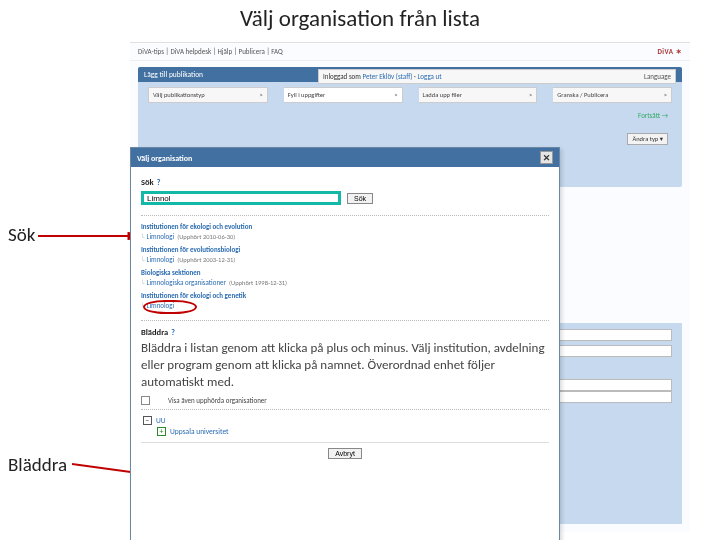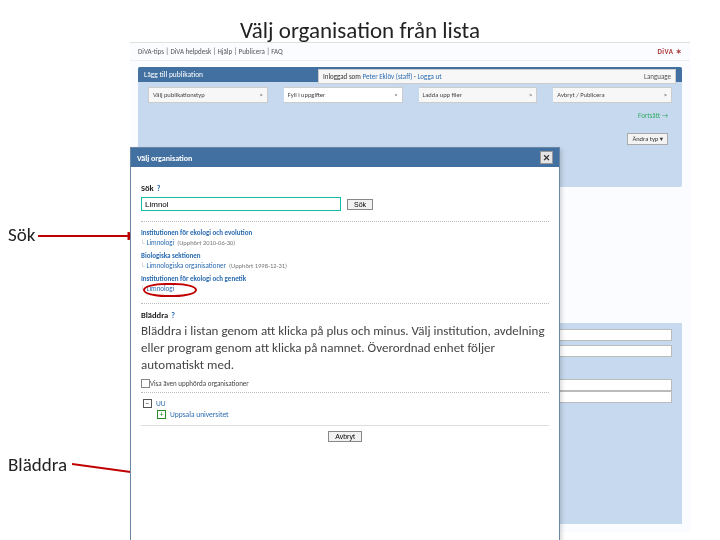--- a/index.html
+++ b/index.html
@@ -10,21 +10,21 @@
     background: #fff;
     font-size: 8px;
     color: #333;
     position: relative;
     overflow: hidden;
   }
   .page-title {
     font-size: 23px;
     font-weight: 400;
     text-align: center;
-    padding: 16px 0 2px 0;
+    padding: 4px 0 2px 0;
     color: #222;
   }
   .left-label {
     position: absolute;
     font-size: 19px;
     color: #222;
   }
   .arrow-red {
     position: absolute;
     stroke: #c00000;
@@ -113,34 +113,34 @@
     padding:3px 6px;
     display:flex; justify-content:space-between; align-items:center;
   }
   .modal-close {
     width:13px; height:13px;
     background:#e5e5e5; color:#333;
     font-size:9px; line-height:12px; text-align:center;
     border:1px solid #999;
     cursor:pointer;
   }
-  .modal-body { padding:6px 10px 4px 10px;margin-top:6px; }
+  .modal-body { padding:6px 10px 4px 10px; }
   .section-h {
     font-size:8.5px; font-weight:bold; color:#222;
     margin:4px 0 2px 0;
   }
   .help-q { color:#2a6bb0; font-weight:bold; margin-left:3px; font-size:8px;}
   .hint {
     font-size:7px; color:#444; line-height:1.3;
     margin-bottom:6px;
   }
   .search-row { display:flex; align-items:center; gap:6px; margin:4px 0 10px 0;}
   .search-input {
     font-size:8px; padding:1px 3px;
-    border:1px solid #14b8a6; width:200px; height:14px;
+    border:3px solid #14b8a6; width:200px; height:14px;
   }
   .search-underline {
     position:absolute;
     border-bottom:2px solid #000;
     height:0;
   }
   .btn {
     font-size:7px; padding:1px 6px;
     border:1px solid #888; background:#f2f2f2;
     cursor:pointer;
@@ -160,21 +160,21 @@
   .result-group .meta {
     color:#777; font-size:6.5px; margin-left:3px;
   }
   .highlight-oval {
     position:absolute;
     border:2px solid #c00000;
     border-radius:50%/60%;
     width:54px; height:14px;
   }
   .browse-hint { font-size:13px; color:#444; line-height:1.3; margin:3px 0 5px 0;}
-  .chk-row { font-size:7px; color:#444; display:flex; align-items:center; gap:0; margin:2px 0 4px 0;}
+  .chk-row { font-size:7px; color:#444; display:flex; align-items:center; gap:18px; margin:2px 0 4px 0;}
   .chk { width:9px; height:9px; border:1px solid #888; display:inline-block; }
   .tree-root { margin-top:4px; }
   .tree-node { display:flex; align-items:center; gap:4px; font-size:7.5px; margin:2px 0 2px 2px;}
   .box-icon {
     width:9px; height:9px; border:1px solid #555; display:inline-flex;
     align-items:center; justify-content:center; font-size:8px; line-height:8px;
     color:#333; background:#fff;
   }
   .tree-link { color:#2a6bb0; }
   .modal-foot { text-align:center; border-top:1px solid #ddd; padding:5px 0 4px 0; margin-top:6px;}
@@ -225,21 +225,21 @@
         </div>
       <div class="step current">
           <span>Fyll i uppgifter</span>
           <span>&gt;</span>
         </div>
       <div class="step">
           <span>Ladda upp filer</span>
           <span>&gt;</span>
         </div>
       <div class="step">
-          <span>Avbryt / Publicera</span>
+          <span>Granska / Publicera</span>
           <span>&gt;</span>
         </div>
     </div>
     <div class="fortsatt">Fortsätt →</div>
     <div class="andra">Ändra typ ▾</div>
   </div>
 
   <div class="lower-form">
     <div class="row">
         <div class="cell"></div>
@@ -274,20 +274,24 @@
         <button class="btn">Sök</button>
       </div>
 
       <div class="divider"></div>
 
       <div class="result-group">
         <div class="parent">Institutionen för ekologi och evolution</div>
         <div><span class="tree">└</span><span class="child">Limnologi</span><span class="meta">(Upphört 2010-06-30)</span></div>
       </div>
       <div class="result-group">
+        <div class="parent">Institutionen för evolutionsbiologi</div>
+        <div><span class="tree">└</span><span class="child">Limnologi</span><span class="meta">(Upphört 2003-12-31)</span></div>
+      </div>
+      <div class="result-group">
         <div class="parent">Biologiska sektionen</div>
         <div><span class="tree">└</span><span class="child">Limnologiska organisationer</span><span class="meta">(Upphört 1998-12-31)</span></div>
       </div>
       <div class="result-group" style="position:relative">
         <div class="parent">Institutionen för ekologi och genetik</div>
         <div><span class="tree">└</span><span class="child">Limnologi</span></div>
         <div class="highlight-oval" style="left:2px; top:9px"></div>
       </div>
 
       <div class="divider" style="margin-top:10px"></div>

